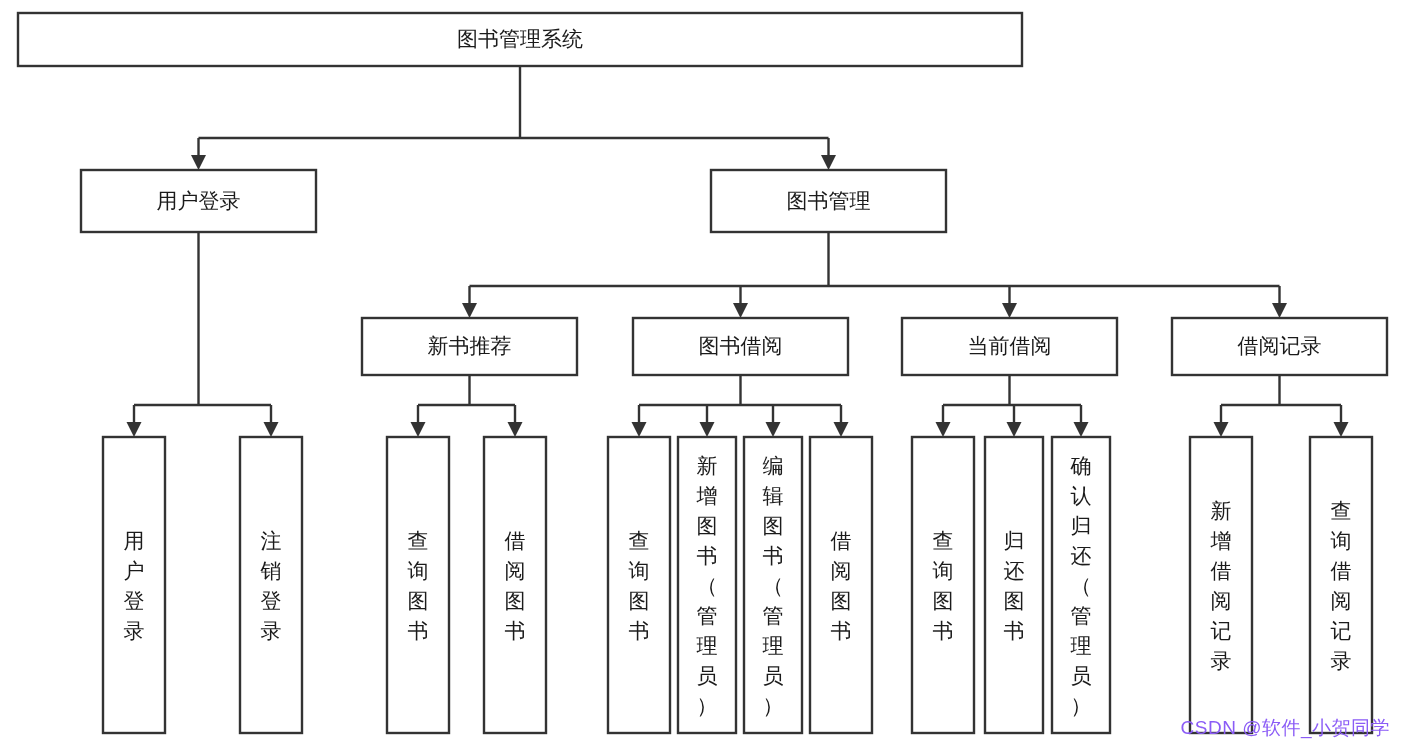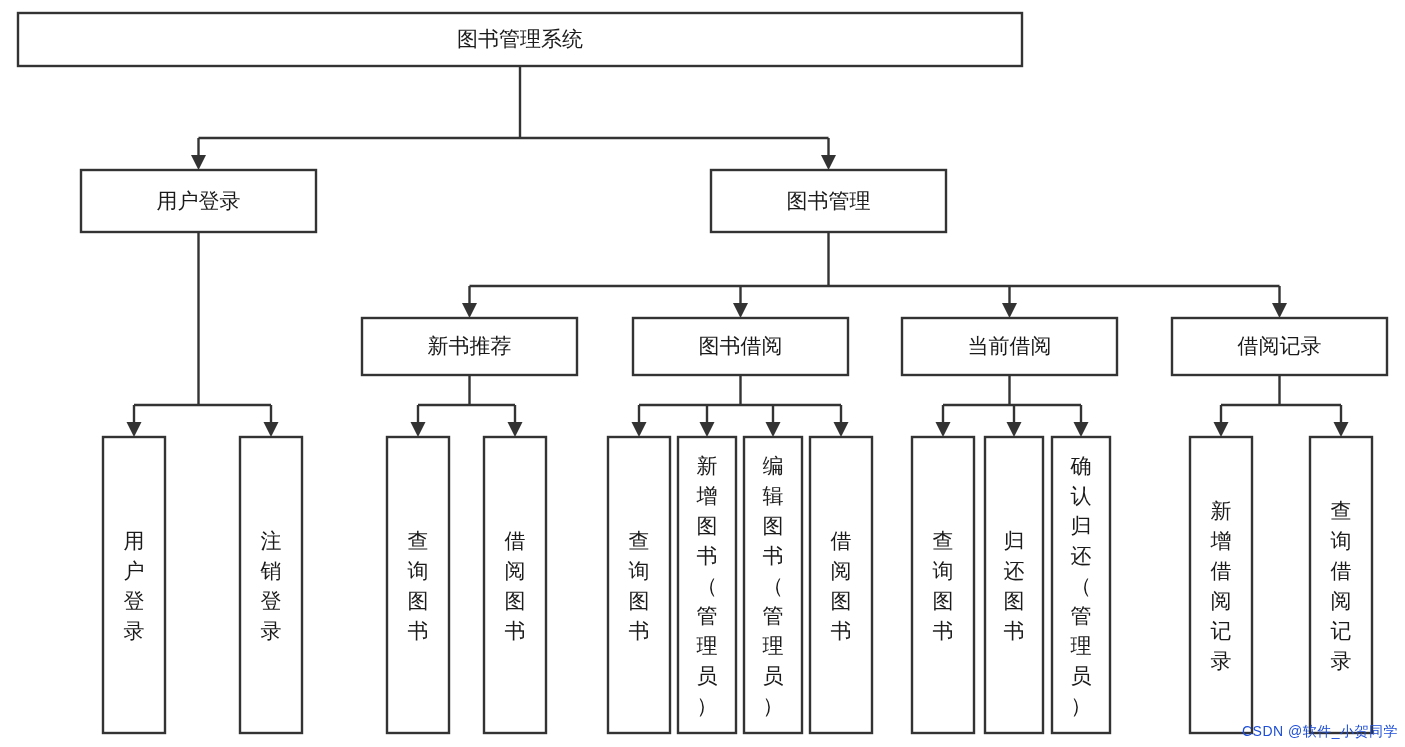--- a/index.html
+++ b/index.html
@@ -50,25 +50,25 @@
     dominant-baseline: middle;
   }
   .node-label-v {
     font-family: "Liberation Sans", "DejaVu Sans", sans-serif;
     font-size: 21px;
     fill: #1b1b1b;
     text-anchor: middle;
   }
   .watermark {
     position: absolute;
-    right: 7px;
+    right: 15px;
     bottom: 6px;
     font-family: "Liberation Sans", "DejaVu Sans", sans-serif;
-    font-size: 14px;
-    color: #1d4ed8;
+    font-size: 19px;
+    color: #8b5cf6;
     letter-spacing: 0.5px;
     white-space: nowrap;
     user-select: none;
   }
 </style>
 </head>
 <body>
 
 <div id="diagram-root">
   <svg class="flow" viewBox="0 0 1405 747" xmlns="http://www.w3.org/2000/svg">

